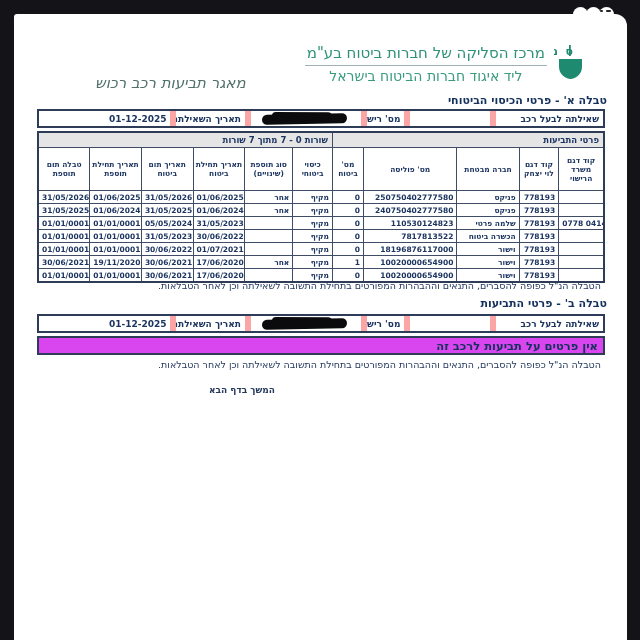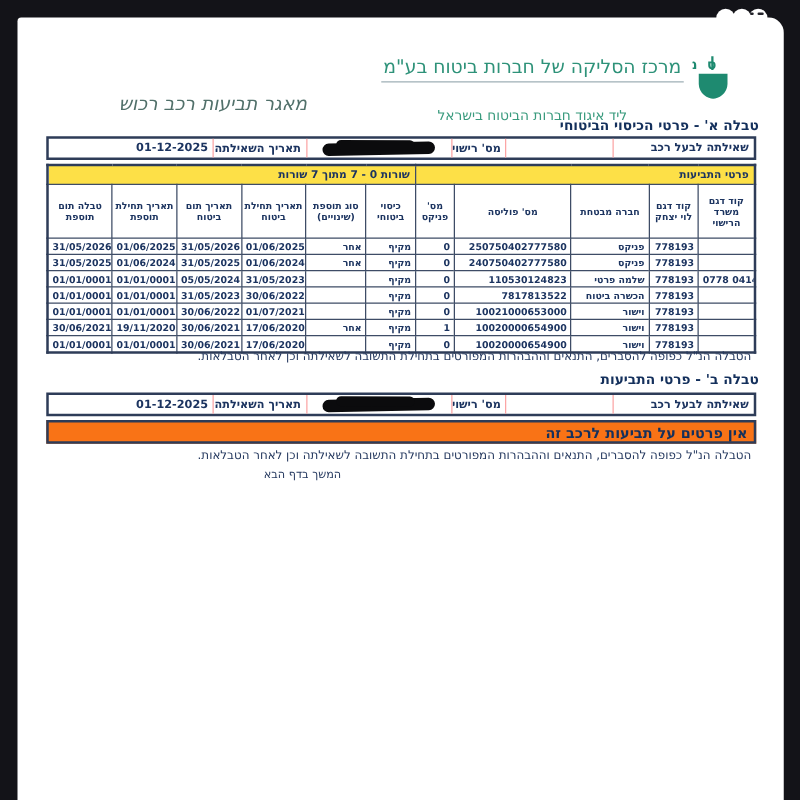--- a/index.html
+++ b/index.html
@@ -14,46 +14,46 @@
   }
   
   .bump{position:absolute;width:15px;height:15px;border-radius:50%;background:#ffffff;top:-7px;}
   .b1{right:13px}.b2{right:26px}.b3{right:39px}
   .dot{position:absolute;background:#23232a;border-radius:1px;top:-4px;height:2px;}
   .d1{right:16px;width:5px}.d2{right:24px;width:3px}
 
   
   .brand{position:absolute;top:30px;right:40px;display:flex;direction:rtl;align-items:flex-start;gap:7px;}
   .logo{width:33px;height:37px;flex:0 0 auto;}
-  .brand-text{display:flex;flex-direction:column;align-items:center;gap:18px;}
+  .brand-text{display:flex;flex-direction:column;align-items:center;}
   .brand-title{
     font-size:15px;color:#2e9279;font-weight:500;white-space:nowrap;
     border-bottom:1px solid #9fb0b6;padding:0 2px 3px 2px;
   }
-  .brand-sub{font-size:11px;color:#3a9b7e;margin-top:2px;font-weight:500;}
+  .brand-sub{font-size:14px;color:#3a9b7e;margin-top:2px;font-weight:500;}
   .tagline{
     position:absolute;left:81px;top:60px;font-size:15px;font-style:italic;
     color:#51706a;
   }
 
   .section-title{position:absolute;right:20px;font-size:11px;font-weight:bold;color:#14305c;direction:rtl;white-space:nowrap;}
   .st-a{top:80px}
   .st-b{top:283px}
 
   
   .qrow{
     position:absolute;left:23px;width:568px;height:19px;display:flex;direction:rtl;
     border:2px solid #2e3c58;background:#fff;box-sizing:border-box;
   }
   .q-a{top:95px}
   .q-b{top:300px}
   .qcell{
     box-sizing:border-box;height:100%;padding:1px 4px 0 2px;font-size:9px;font-weight:bold;
     color:#1c3460;line-height:15px;white-space:nowrap;overflow:hidden;
-    border-left:1px solid #fca5a5;display:flex;align-items:center;justify-content:flex-start;
+    border-left:6px solid #fca5a5;display:flex;align-items:center;justify-content:flex-start;
   }
   .qcell:last-child{border-left:none;}
   .qc-owner{width:20%}.qc-empty{width:15.2%}.qc-lic-label{width:7.7%}
   .qc-lic-val{width:20.6%;justify-content:center;position:relative;}
   .qc-date-label{width:13.2%}.qc-date-val{width:23.3%}
   .redact{
     width:82%;height:10px;background:#0b0b0d;border-radius:6px;
     transform:rotate(-1.2deg);position:relative;
   }
   .redact::before{
@@ -61,47 +61,47 @@
     background:#0b0b0d;border-radius:5px;transform:rotate(1.5deg);
   }
 
   
   table.main{
     position:absolute;left:23px;top:117px;width:568px;border-collapse:collapse;
     direction:rtl;border:2px solid #2e3c58;table-layout:fixed;background:#fff;
   }
   table.main td,table.main th{border:1px solid #3e4c66;overflow:hidden;}
   tr.band td{
-    background:#fde047;font-size:8.5px;font-weight:bold;color:#1c3460;
+    background:#e5e5e5;font-size:8.5px;font-weight:bold;color:#1c3460;
     height:14px;padding:0 4px;white-space:nowrap;
   }
   table.main th{
     font-size:7.5px;font-weight:bold;color:#1c3460;height:40px;
     text-align:center;vertical-align:middle;line-height:1.2;padding:1px 2px;background:#fff;
   }
   table.main tbody td{
     font-size:7.5px;font-weight:bold;color:#1c3460;height:12px;
     direction:ltr;text-align:right;padding:0 3px;white-space:nowrap;
   }
 
   .note{
     position:absolute;right:26px;left:40px;direction:rtl;text-align:right;
     font-size:9.5px;color:#25395f;white-space:nowrap;overflow:visible;
   }
   .note-a{top:266px}
   .note-b{top:345px}
 
   .noclaims{
     position:absolute;left:23px;top:322px;width:568px;height:19px;box-sizing:border-box;
-    border:2px solid #2e3c58;background:#f97316;direction:rtl;
+    border:2px solid #2e3c58;background:#d946ef;direction:rtl;
     font-size:11.5px;font-weight:bold;color:#14305c;line-height:16px;padding-right:5px;
   }
   .continue{
-    position:absolute;left:158px;top:361px;width:140px;text-align:center;
-    font-size:9px;font-weight:normal;color:#25395f;direction:rtl;
+    position:absolute;left:158px;top:371px;width:140px;text-align:center;
+    font-size:9px;font-weight:bold;color:#25395f;direction:rtl;
   }
 </style>
 </head>
 <body>
 
 <div class="page">
   <div class="bump b1"></div>
   <div class="bump b2"></div>
   <div class="bump b3"></div>
   <div class="dot d1"></div>
@@ -151,21 +151,21 @@
     <thead>
       <tr class="band">
         <td colspan="5">פרטי התביעות</td>
         <td colspan="6">שורות 0 - 7 מתוך 7 שורות</td>
       </tr>
       <tr>
         <th>קוד דגם משרד הרישוי</th>
         <th>קוד דגם לוי יצחק</th>
         <th>חברה מבטחת</th>
         <th>מס' פוליסה</th>
-        <th>מס' פניקס</th>
+        <th>מס' ביטוח</th>
         <th>כיסוי ביטוחי</th>
         <th>סוג תוספת (שינויים)</th>
         <th>תאריך תחילת ביטוח</th>
         <th>תאריך תום ביטוח</th>
         <th>תאריך תחילת תוספת</th>
         <th>טבלה תום תוספת</th>
       </tr>
     </thead>
     <tbody>
         <tr>
@@ -217,21 +217,21 @@
           <td></td>
           <td>30/06/2022</td>
           <td>31/05/2023</td>
           <td>01/01/0001</td>
           <td>01/01/0001</td>
         </tr>
         <tr>
           <td></td>
           <td>778193</td>
           <td>וישור</td>
-          <td>10021000653000</td>
+          <td>18196876117000</td>
           <td>0</td>
           <td>מקיף</td>
           <td></td>
           <td>01/07/2021</td>
           <td>30/06/2022</td>
           <td>01/01/0001</td>
           <td>01/01/0001</td>
         </tr>
         <tr>
           <td></td>

